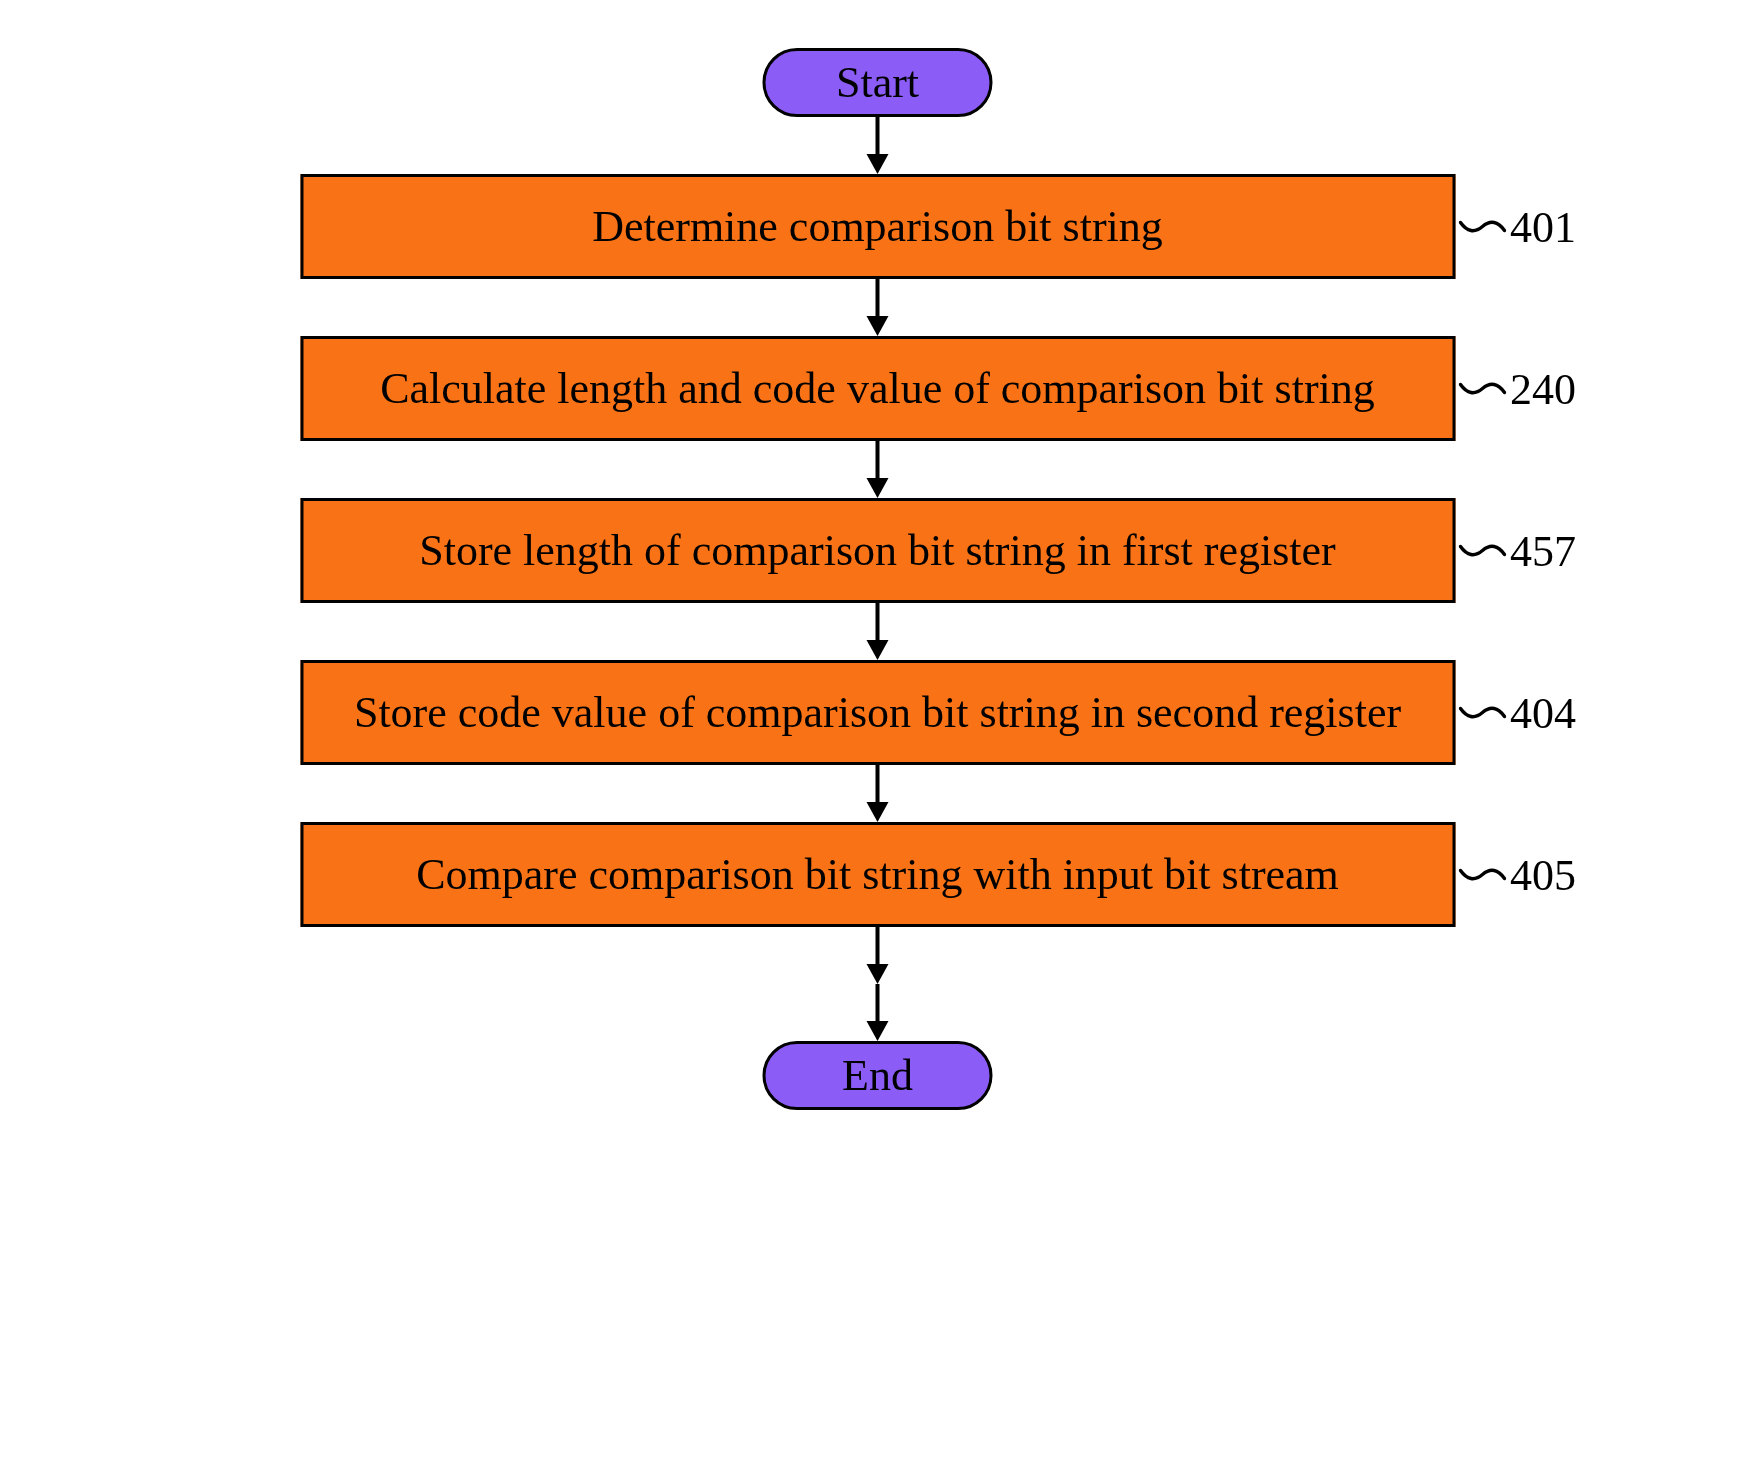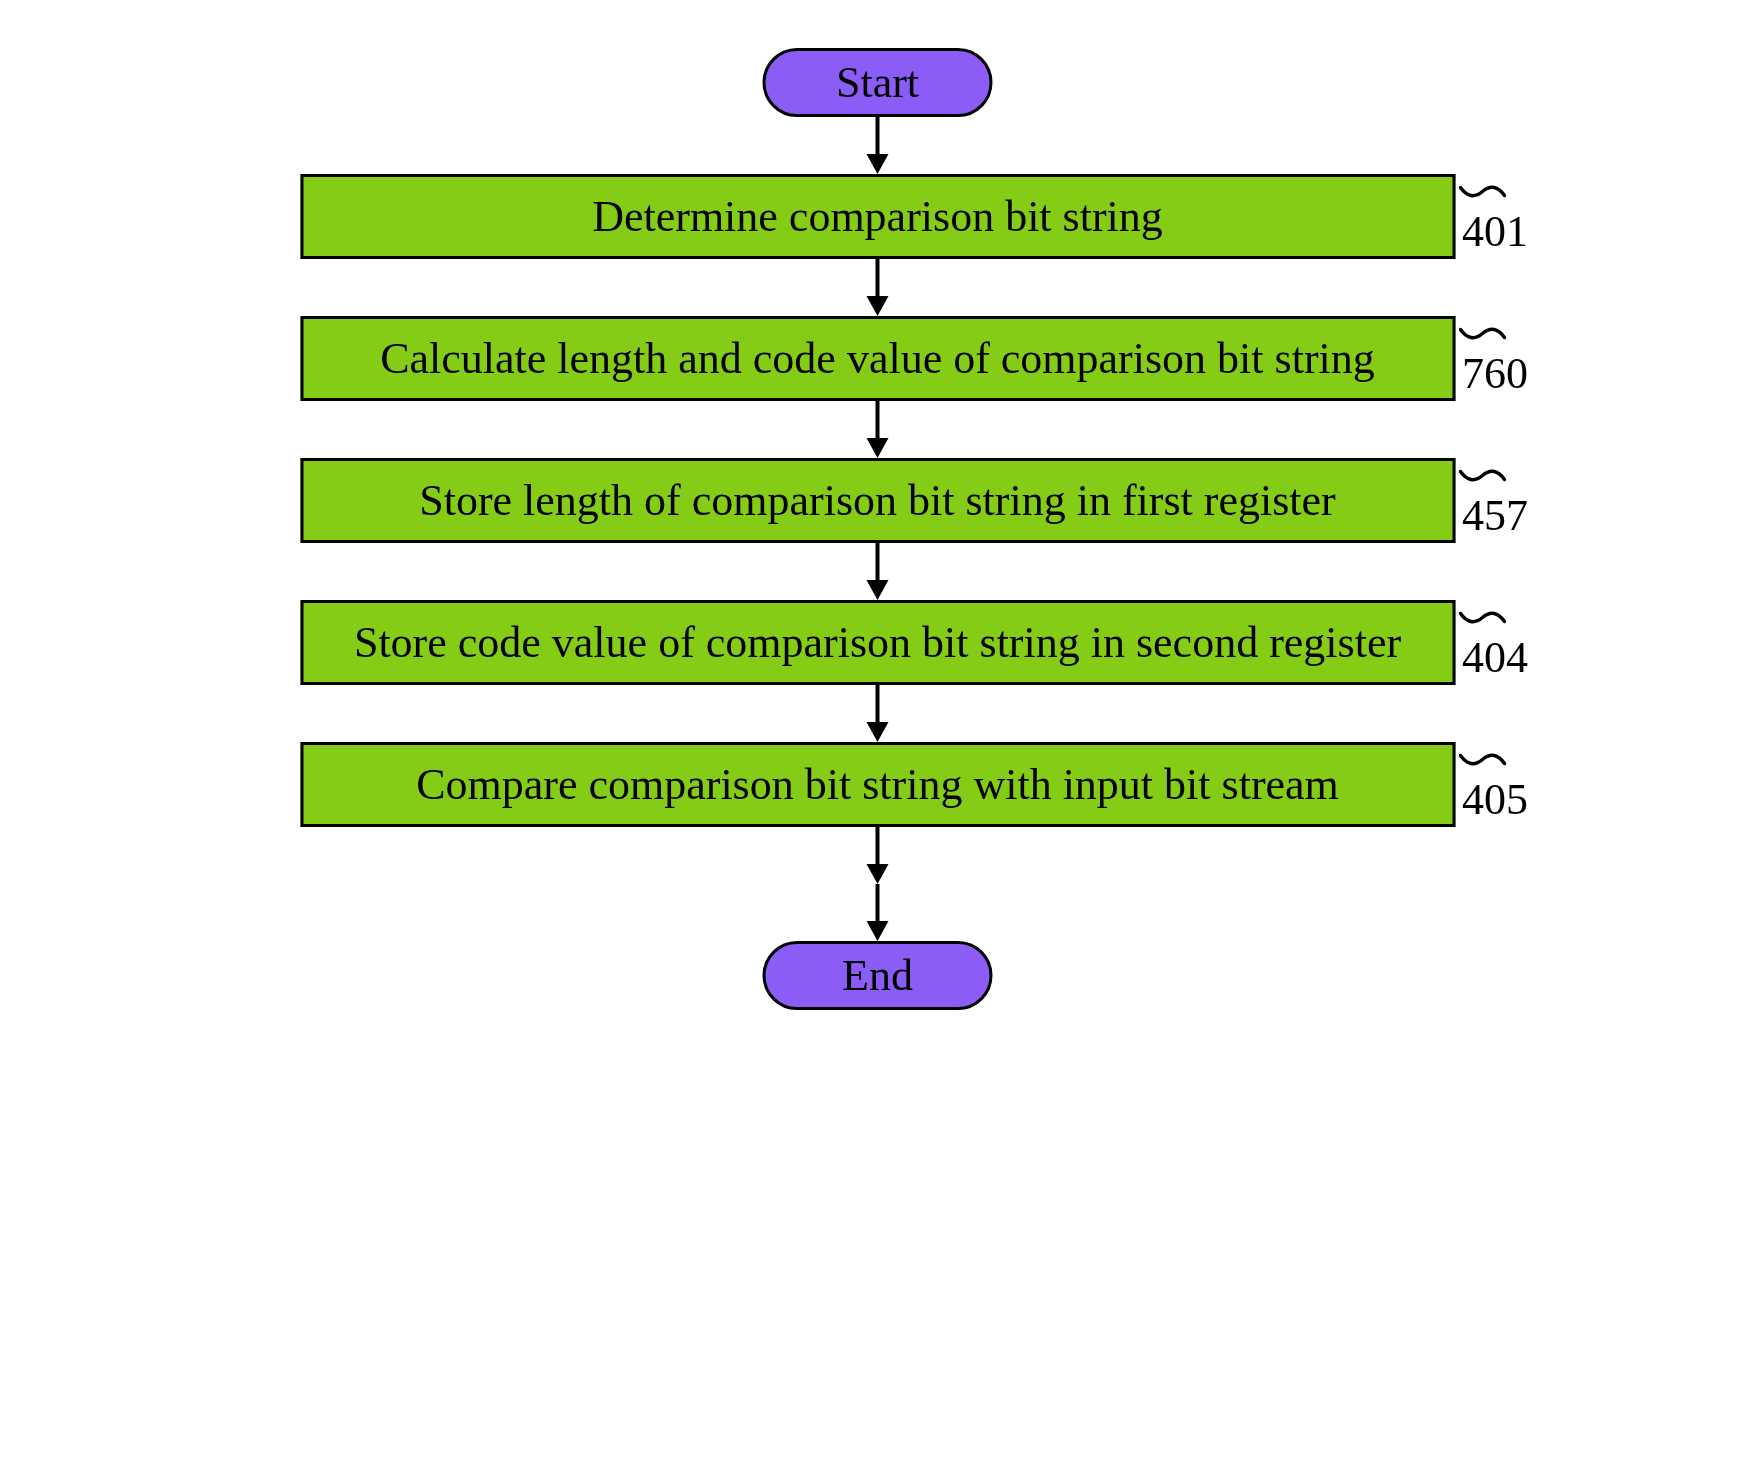--- a/index.html
+++ b/index.html
@@ -26,24 +26,24 @@
     border-radius: 50px;
     padding: 6px 46px;
     font-size: 44px;
     font-weight: 400;
     background: #8b5cf6;
     text-align: center;
     min-width: 230px;
   }
   .process {
     border: 3.5px solid #000;
-    background: #84cc16;
+    background: #f97316;
     font-size: 44px;
     font-weight: 400;
-    padding: 14px 20px;
+    padding: 24px 20px;
     text-align: center;
     width: 1155px;
     position: relative;
   }
   .arrow-line {
     width: 3.5px;
     background: #000;
     height: 38px;
   }
   .arrow-head {
@@ -58,23 +58,22 @@
     display: flex;
     flex-direction: column;
     align-items: center;
   }
   .ref-group {
     position: absolute;
     left: 100%;
     top: 50%;
     transform: translateY(-50%);
     display: flex;
-    align-items: flex-start;
+    align-items: center;
     margin-left: 6px;
-    flex-direction: column;
   }
   .ref-label {
     font-size: 44px;
     margin-left: 4px;
     white-space: nowrap;
   }
   .tilde-svg {
     display: block;
   }
 </style>
@@ -106,21 +105,21 @@
     <div class="arrow-line"></div>
       <div class="arrow-head"></div>
   </div>
 
   <div class="process">
     <span>Calculate length and code value of comparison bit string</span>
     <div class="ref-group">
       <svg class="tilde-svg" width="48" height="28" viewBox="0 0 48 28">
         <path d="M2 10 Q 12 24, 24 14 T 46 18" stroke="#000" stroke-width="3.5" fill="none" stroke-linecap="round"></path>
       </svg>
-      <span class="ref-label">760</span>
+      <span class="ref-label">240</span>
     </div>
   </div>
 
   <div class="arrow-container">
     <div class="arrow-line"></div>
       <div class="arrow-head"></div>
   </div>
 
   <div class="process">
     <span>Store length of comparison bit string in first register</span>

